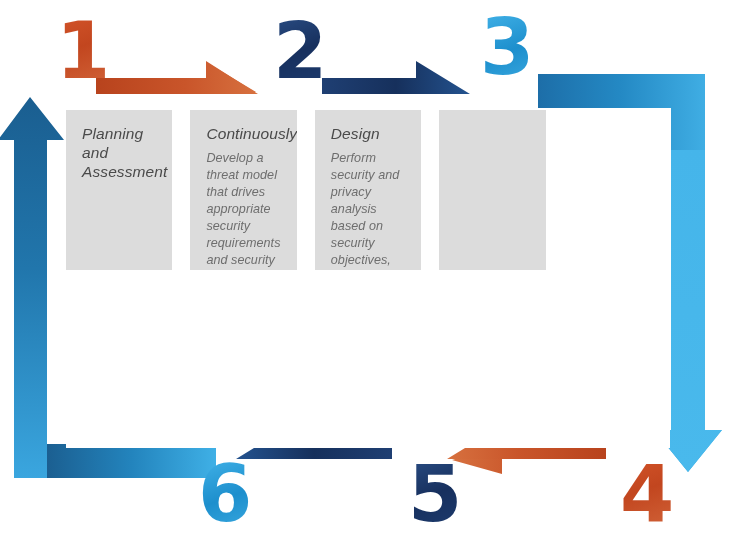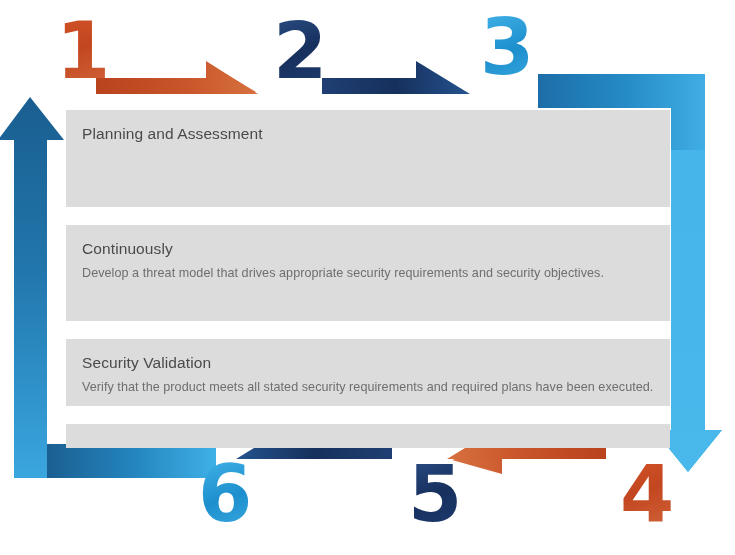--- a/index.html
+++ b/index.html
@@ -45,24 +45,25 @@
     background:linear-gradient(160deg,#45b5ea 0%,#1d8fcd 55%,#3aa9e0 100%);
     -webkit-background-clip:text;background-clip:text;color:transparent;
   }
 
   
   #card-grid{
     position:absolute;
     left:66px; top:110px;
     width:604px; height:338px;
     display:grid;
-    grid-template-columns:1fr;
+    grid-template-columns:1fr 1fr 1fr 1fr 1fr;
     grid-template-rows:1fr 1fr;
     gap:18px;
     background:#ffffff;
+    font-style:italic;
   }
   .card{
     background:#dcdcdc;
     padding:14px 16px 10px 16px;
     box-sizing:border-box;
     overflow:hidden;
   }
   .card-title{
     color:#4a4a4a;
     font-size:15.5px;
@@ -169,24 +170,24 @@
 
     <div class="card">
       <p class="card-title">Planning and Assessment</p>
     </div>
 
     <div class="card">
       <p class="card-title">Continuously</p>
       <p class="card-body">Develop a threat model that drives appropriate security requirements and security objectives.</p>
     </div>
 
+    <div class="card">
+      <p class="card-title">Design</p>
+      <p class="card-body">Perform security and privacy analysis based on security objectives, threats, and requirements.</p>
+    </div>
 
 
-    <div class="card">
-      <p class="card-title">Security Validation</p>
-      <p class="card-body">Verify that the product meets all stated security requirements and required plans have been executed.</p>
-    </div>
 
     <div class="card">
     </div>
 
   </div>
 </div>
 
 </body></html>

